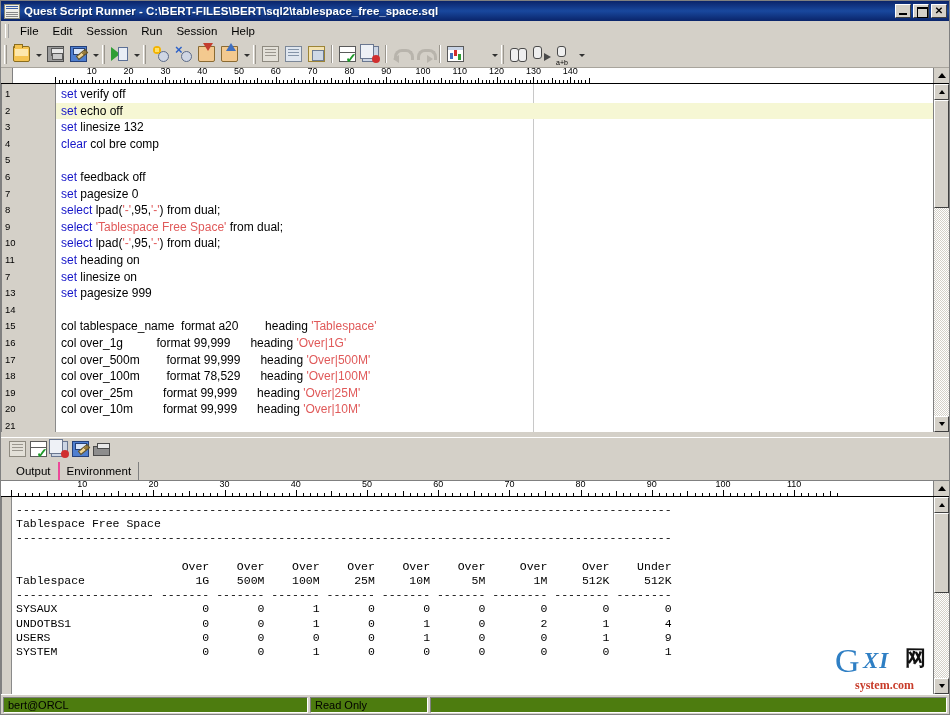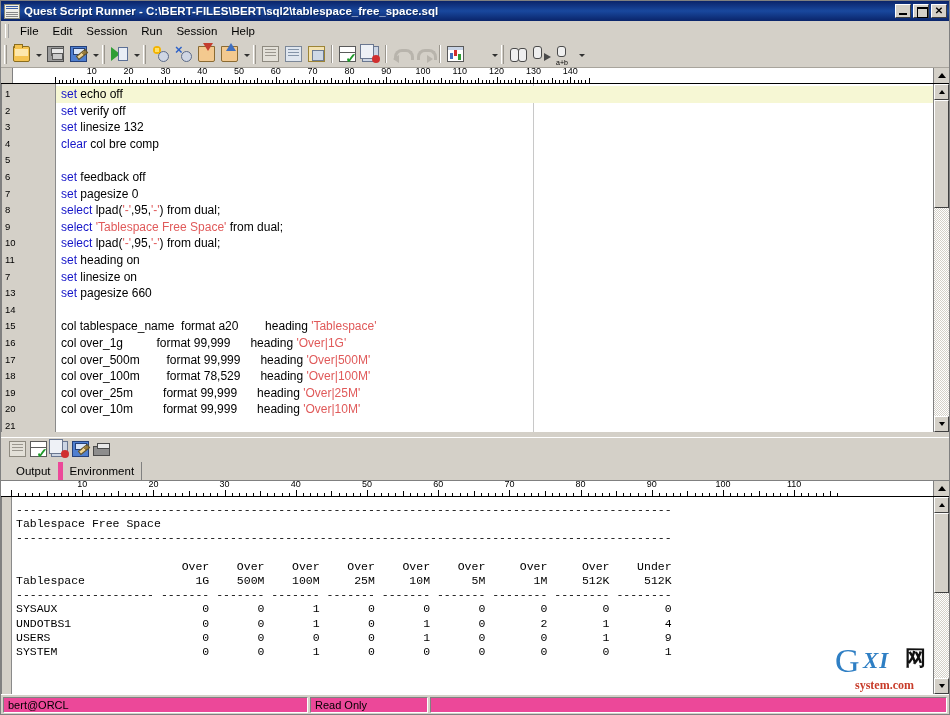--- a/index.html
+++ b/index.html
@@ -320,21 +320,21 @@
     height: 20px; display: flex; align-items: flex-end;
     padding-left: 8px; flex: 0 0 auto;
     position: relative;
   }
   .tab {
     font-size: 11.5px; color: #000;
     padding: 2px 7px 2px 7px; line-height: 14px;
     border-right: 1px solid #808080;
     position: relative; top: 0;
   }
-  .tab.active { border-right: 5px solid #ec4899; }
+  .tab.active { border-right: 2px solid #ec4899; }
 
   .output-area {
     flex: 1 1 auto; margin: 0 0 0 0;
     display: flex; flex-direction: column;
     border-top: 1px solid #808080;
     min-height: 0;
   }
   .out-body {
     flex: 1 1 auto; display: flex; background: #fff;
     border-left: 1px solid #808080; min-height: 0;
@@ -356,21 +356,21 @@
     height: 20px; flex: 0 0 auto;
     background: #d4d0c8; display: flex; align-items: center;
     padding: 2px 2px; gap: 2px;
     border-top: 1px solid #fff;
   }
   .sfield {
     height: 16px; line-height: 14px;
     font-size: 11px; color: #000; padding: 0 4px;
     border-top: 1px solid #808080; border-left: 1px solid #808080;
     border-right: 1px solid #fff; border-bottom: 1px solid #fff;
-    background: #ec4899; overflow: hidden; white-space: nowrap;
+    background: #4d7c0f; overflow: hidden; white-space: nowrap;
   }
   .sfield.s1 { width: 305px; }
   .sfield.s2 { width: 118px; }
   .sfield.s3 { flex: 1 1 auto; }
 
   
   .watermark {
     position: absolute; right: 6px; bottom: 22px;
     width: 110px; height: 50px; pointer-events: none;
     z-index: 50;
@@ -705,33 +705,33 @@
         <div>15</div>
         <div>16</div>
         <div>17</div>
         <div>18</div>
         <div>19</div>
         <div>20</div>
         <div>21</div>
       </div>
     <div class="code" id="editor-code">
       <div class="marginline"></div>
-    <div class="ln hl"><span class="kw">set </span><span class="pl">echo off</span></div>
-        <div class="ln"><span class="kw">set </span><span class="pl">verify off</span></div>
+    <div class="ln"><span class="kw">set </span><span class="pl">verify off</span></div>
+        <div class="ln hl"><span class="kw">set </span><span class="pl">echo off</span></div>
         <div class="ln"><span class="kw">set </span><span class="pl">linesize 132</span></div>
         <div class="ln"><span class="kw">clear </span><span class="pl">col bre comp</span></div>
         <div class="ln">&nbsp;</div>
         <div class="ln"><span class="kw">set </span><span class="pl">feedback off</span></div>
         <div class="ln"><span class="kw">set </span><span class="pl">pagesize 0</span></div>
         <div class="ln"><span class="kw">select </span><span class="pl">lpad(</span><span class="str">'-'</span><span class="pl">,95,</span><span class="str">'-'</span><span class="pl">) from dual;</span></div>
         <div class="ln"><span class="kw">select </span><span class="str">'Tablespace Free Space'</span><span class="pl"> from dual;</span></div>
         <div class="ln"><span class="kw">select </span><span class="pl">lpad(</span><span class="str">'-'</span><span class="pl">,95,</span><span class="str">'-'</span><span class="pl">) from dual;</span></div>
         <div class="ln"><span class="kw">set </span><span class="pl">heading on</span></div>
         <div class="ln"><span class="kw">set </span><span class="pl">linesize on</span></div>
-        <div class="ln"><span class="kw">set </span><span class="pl">pagesize 660</span></div>
+        <div class="ln"><span class="kw">set </span><span class="pl">pagesize 999</span></div>
         <div class="ln">&nbsp;</div>
         <div class="ln"><span class="pl">col tablespace_name  format a20        heading </span><span class="str">'Tablespace'</span></div>
         <div class="ln"><span class="pl">col over_1g          format 99,999      heading </span><span class="str">'Over|1G'</span></div>
         <div class="ln"><span class="pl">col over_500m        format 99,999      heading </span><span class="str">'Over|500M'</span></div>
         <div class="ln"><span class="pl">col over_100m        format 78,529      heading </span><span class="str">'Over|100M'</span></div>
         <div class="ln"><span class="pl">col over_25m         format 99,999      heading </span><span class="str">'Over|25M'</span></div>
         <div class="ln"><span class="pl">col over_10m         format 99,999      heading </span><span class="str">'Over|10M'</span></div>
       </div>
     <div class="vscroll">
       <div class="sb-btn up">

